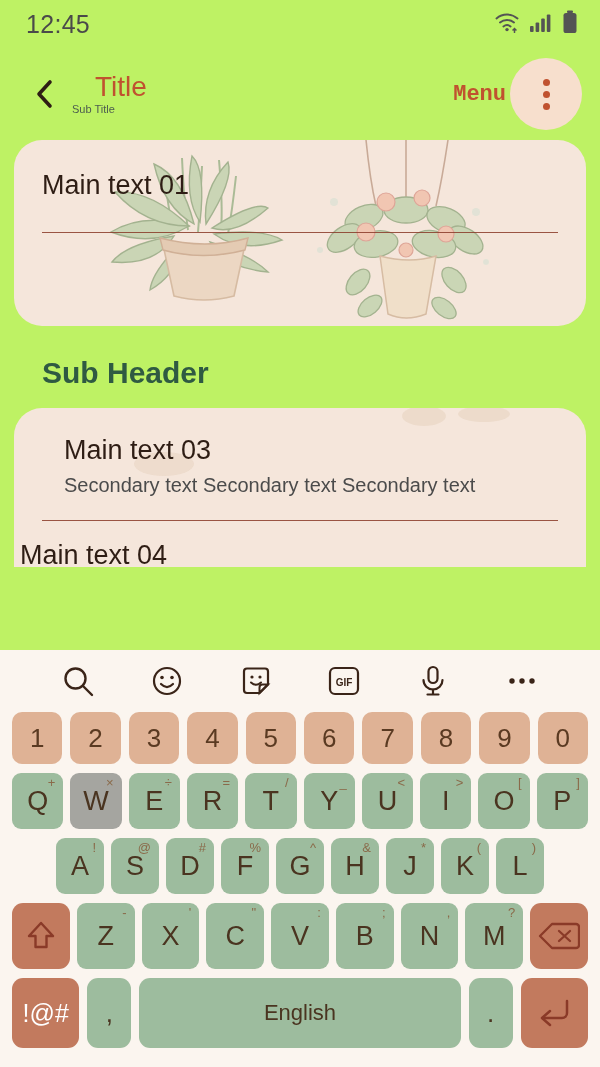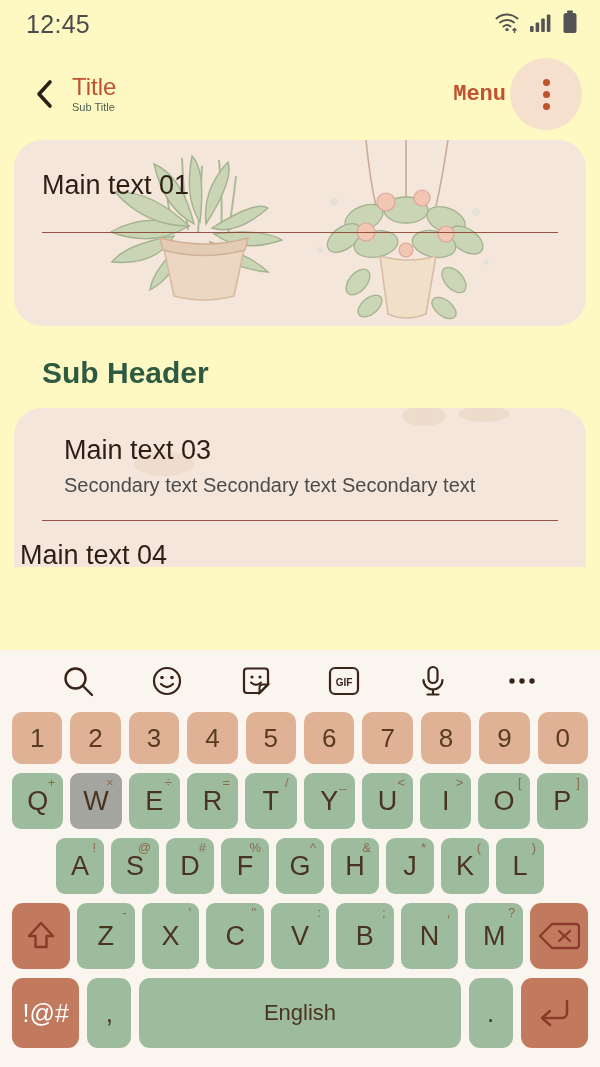--- a/index.html
+++ b/index.html
@@ -2,41 +2,41 @@
 <html><head>
 <meta charset="utf-8">
 <style>
   * { margin:0; padding:0; box-sizing:border-box; }
   html, body {
     width:600px; height:1067px;
     font-family:"Liberation Sans", sans-serif;
     background:#fbf5ef;
     overflow:hidden;
   }
-  .phone { position:relative; width:600px; height:1067px; background:#fef9c3; }
+  .phone { position:relative; width:600px; height:1067px; background:#bef264; }
 
   
   .statusbar {
     height:48px; display:flex; align-items:center;
     justify-content:space-between; padding:0 22px 0 26px;
   }
   .clock { font-size:25px; color:#4a4a4a; letter-spacing:.3px; }
   .status-icons { display:flex; align-items:center; gap:9px; }
 
   
   .appbar {
     height:92px; display:flex; align-items:center;
     padding:0 14px 0 24px; position:relative;
   }
   .back-btn {
     width:42px; height:42px; display:flex; align-items:center;
     justify-content:center; flex:0 0 auto;
   }
   .titles { margin-left:6px; display:flex; flex-direction:column; justify-content:center; }
-  .title { font-size:24px; color:#c0522f; line-height:1.05; font-weight:400; }
+  .title { font-size:28px; color:#c0522f; line-height:1.05; font-weight:400;margin-left:23px; }
   .subtitle { font-size:11px; color:#4d5d50; line-height:1.3; margin-top:1px; }
   .appbar-right {
     margin-left:auto; display:flex; align-items:center; gap:0;
     position:relative; padding-right:4px;font-family:Liberation Mono, monospace;
   }
   .menu-label { font-size:22px; color:#c0522f; font-weight:bold; margin-right:4px; }
   .overflow-btn {
     width:72px; height:72px; border-radius:50%;
     background:#f7dfcd; display:flex; align-items:center;
     justify-content:center; flex-direction:column; gap:5px;

